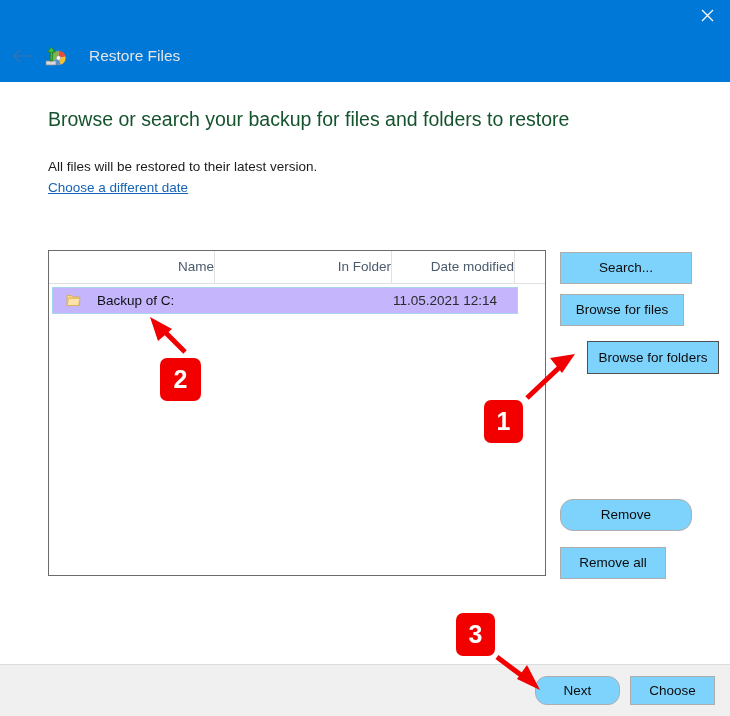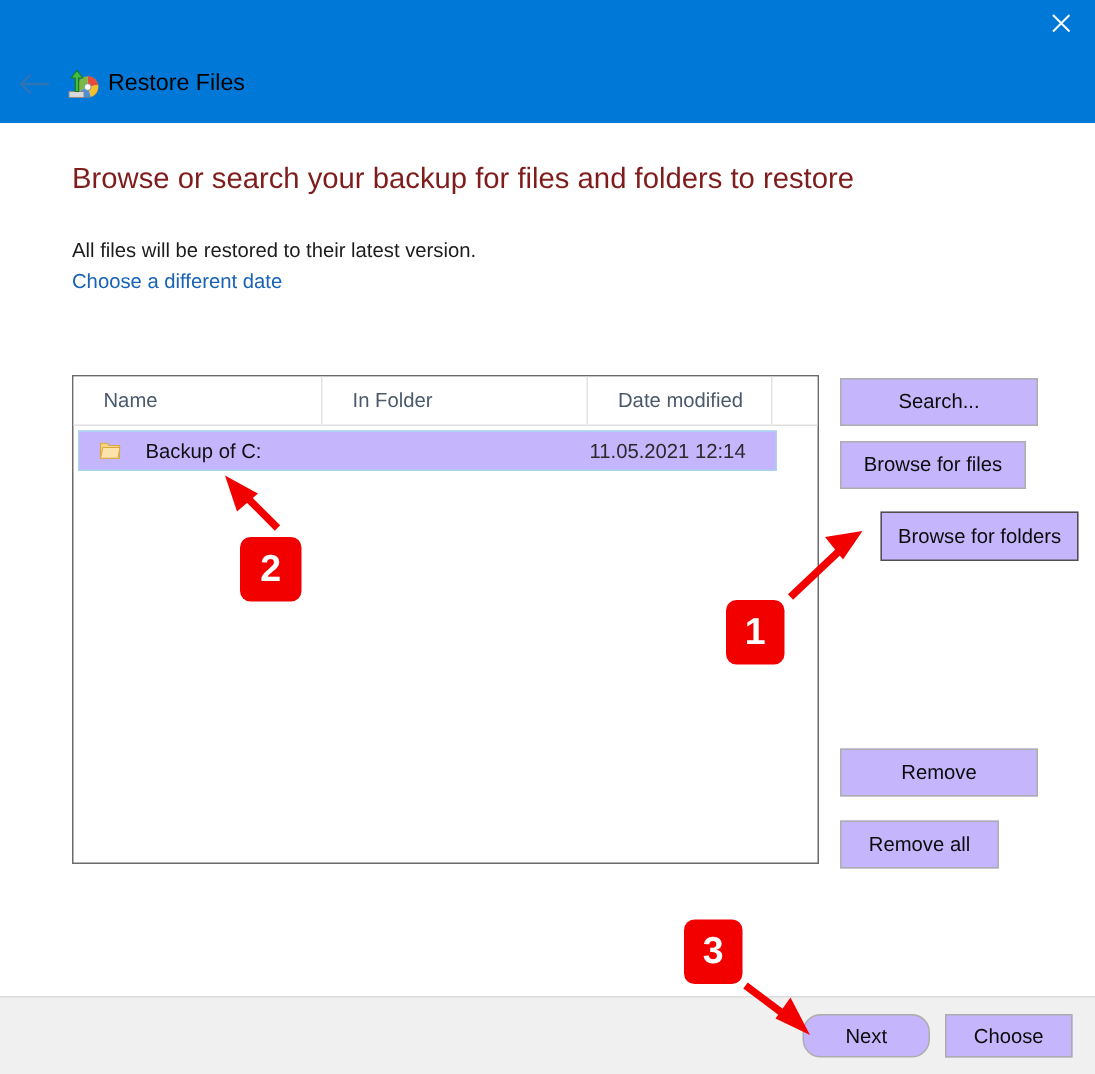--- a/index.html
+++ b/index.html
@@ -42,68 +42,70 @@
     justify-content: center;
   }
 
   .app-icon {
     position: absolute;
     left: 44px; top: 45px;
     width: 22px; height: 22px;
   }
   .app-title {
     position: absolute;
-    left: 72px; top: 45px;
+    left: 89px; top: 45px;
     font-size: 15.5px;
-    color: #000000;
+    color: #e5e5e5;
     line-height: 22px;
     white-space: nowrap;
   }
 
   
   .page-heading {
     position: absolute;
     left: 48px; top: 108px;
     font-size: 19.5px;
-    color: #7f1d1d;
+    color: #14532d;
     white-space: nowrap;
     text-align: right;
   }
   .subtext {
     position: absolute;
     left: 48px; top: 159px;
     font-size: 13.5px;
     color: #1c1c1c;
     white-space: nowrap;
   }
   .link-date {
     position: absolute;
     left: 48px; top: 180px;
     font-size: 13.5px;
     color: #1763b5;
+    text-decoration: underline;
     white-space: nowrap;
     cursor: pointer;
   }
 
   
   .listbox {
     position: absolute;
     left: 48px; top: 250px;
     width: 498px; height: 326px;
     border: 1px solid #6b6b6b;
     background: #ffffff;
     box-sizing: border-box;
     overflow: hidden;
   }
   .list-header {
     position: relative;
     height: 33px;
     border-bottom: 1px solid #e0e0e0;
     box-sizing: border-box;
     background: #ffffff;
+    text-align: right;
   }
   .col {
     position: absolute;
     top: 0;
     height: 32px;
     line-height: 32px;
     font-size: 13.5px;
     color: #4a5a6b;
     box-sizing: border-box;
     padding-left: 20px;
@@ -153,37 +155,37 @@
     height: 25px;
     line-height: 25px;
     font-size: 13.5px;
     color: #2a2a2a;
     white-space: nowrap;
   }
 
   
   .btn {
     position: absolute;
-    background: #c4b5fd;
+    background: #7dd3fc;
     border: 1px solid #adadad;
     font-size: 13.5px;
     color: #0c0c0c;
     font-family: "Liberation Sans", sans-serif;
     box-sizing: border-box;
     text-align: center;
     cursor: default;
     padding: 0;
     line-height: 1;
   }
   .btn.focused { border-color: #4f4f4f; }
 
   .btn-search        { left: 560px; top: 252px; width: 132px; height: 32px; }
   .btn-browse-files  { left: 560px; top: 294px; width: 124px; height: 32px; }
   .btn-browse-folders{ left: 587px; top: 341px; width: 132px; height: 33px; }
-  .btn-remove        { left: 560px; top: 499px; width: 132px; height: 32px; }
+  .btn-remove        { left: 560px; top: 499px; width: 132px; height: 32px; border-radius: 13px; }
   .btn-remove-all    { left: 560px; top: 547px; width: 106px; height: 32px; }
 
   
   .footer {
     position: absolute;
     left: 0; top: 664px;
     width: 730px; height: 52px;
     background: #f0f0f0;
     border-top: 1px solid #dcdcdc;
   }

